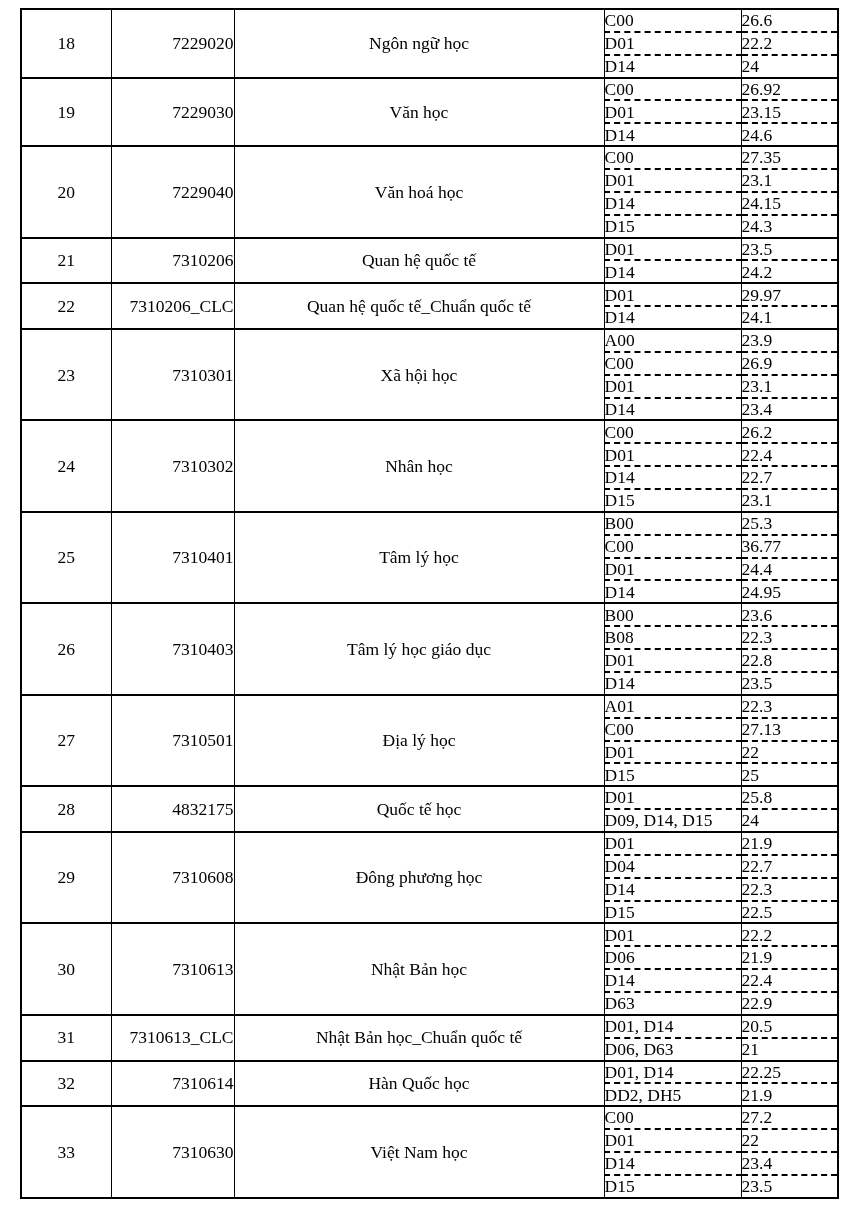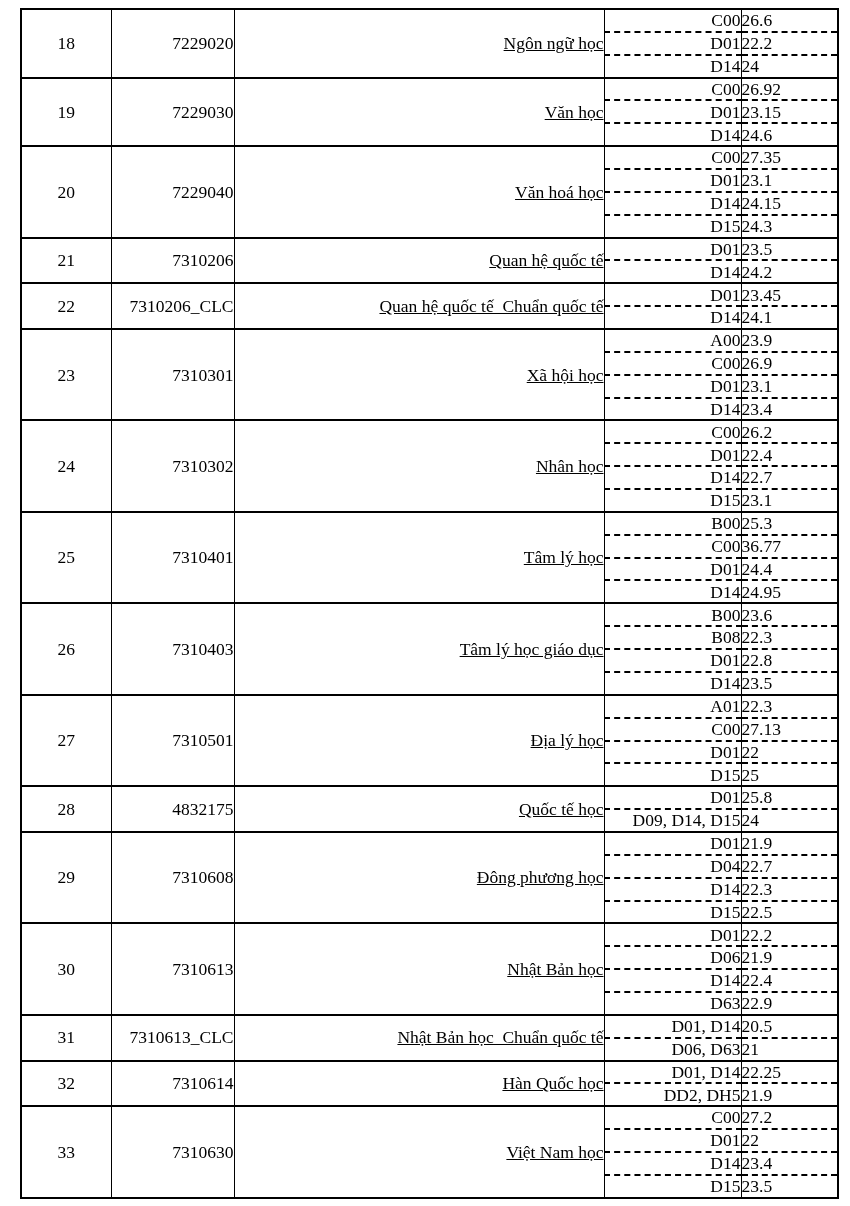--- a/index.html
+++ b/index.html
@@ -45,22 +45,22 @@
   
   tr.group-start td {
     border-top: 2px solid #000000;
   }
   
   tr.sub-row td {
     border-top: 2px dashed #000000;
   }
   td.c-stt   { text-align: center; }
   td.c-code  { text-align: right; padding-left: 9px; }
-  td.c-name  { text-align: right; padding-left: 9px; text-decoration: underline; }
-  td.c-combo { text-align: right; margin-left: 10px; }
+  td.c-name  { text-align: center; padding-left: 9px; }
+  td.c-combo { text-align: left; margin-left: 10px; }
   td.c-score { padding-right: 7px; }
 </style>
 </head>
 <body>
 
 <div class="page">
   <table class="scores">
     <colgroup>
       <col style="width:90px">
       <col style="width:123px">
@@ -127,21 +127,21 @@
         </tr>
         <tr class="sub-row">
           <td class="c-combo">D14</td>
           <td class="c-score">24.2</td>
         </tr>
         <tr class="group-start">
           <td class="c-stt" rowspan="2">22</td>
           <td class="c-code" rowspan="2">7310206_CLC</td>
           <td class="c-name" rowspan="2">Quan hệ quốc tế_Chuẩn quốc tế</td>
           <td class="c-combo">D01</td>
-          <td class="c-score">23.45</td>
+          <td class="c-score">29.97</td>
         </tr>
         <tr class="sub-row">
           <td class="c-combo">D14</td>
           <td class="c-score">24.1</td>
         </tr>
         <tr class="group-start">
           <td class="c-stt" rowspan="4">23</td>
           <td class="c-code" rowspan="4">7310301</td>
           <td class="c-name" rowspan="4">Xã hội học</td>
           <td class="c-combo">A00</td>

